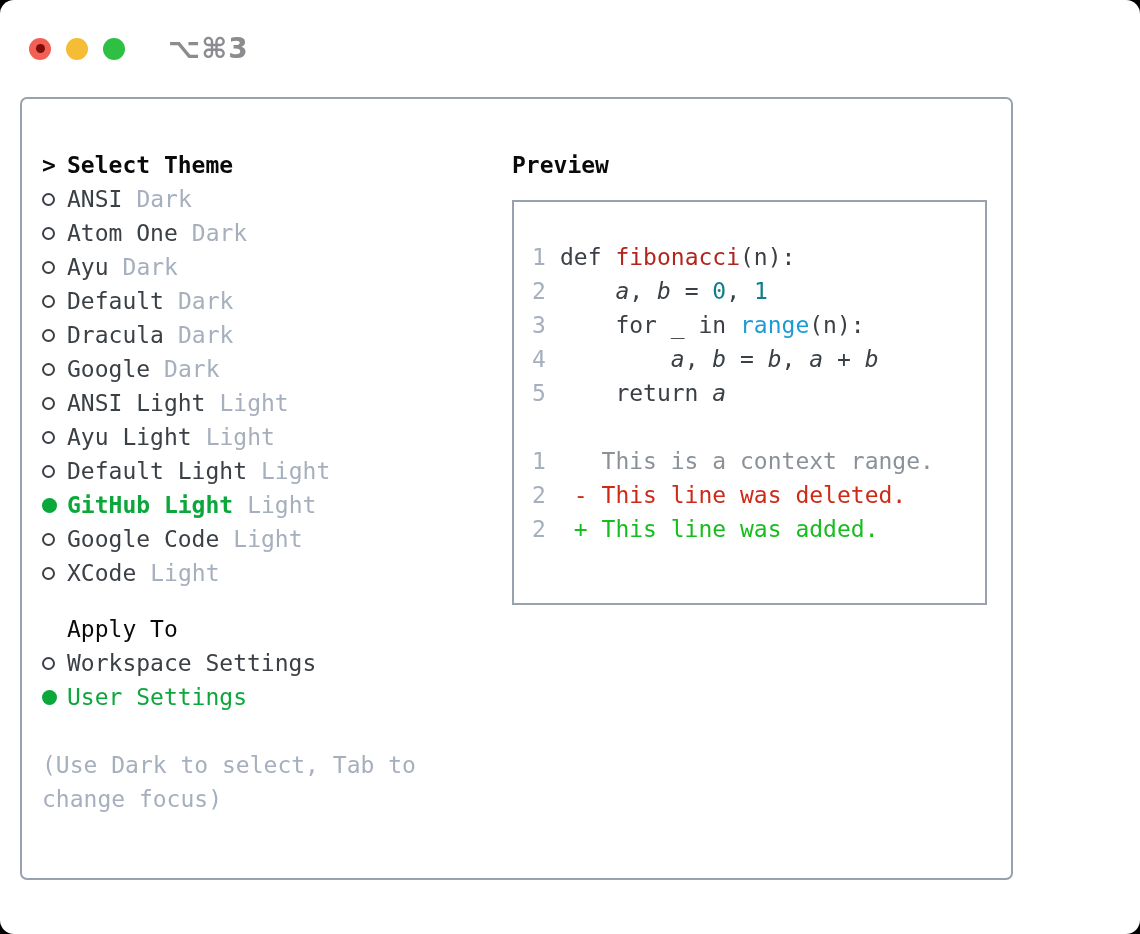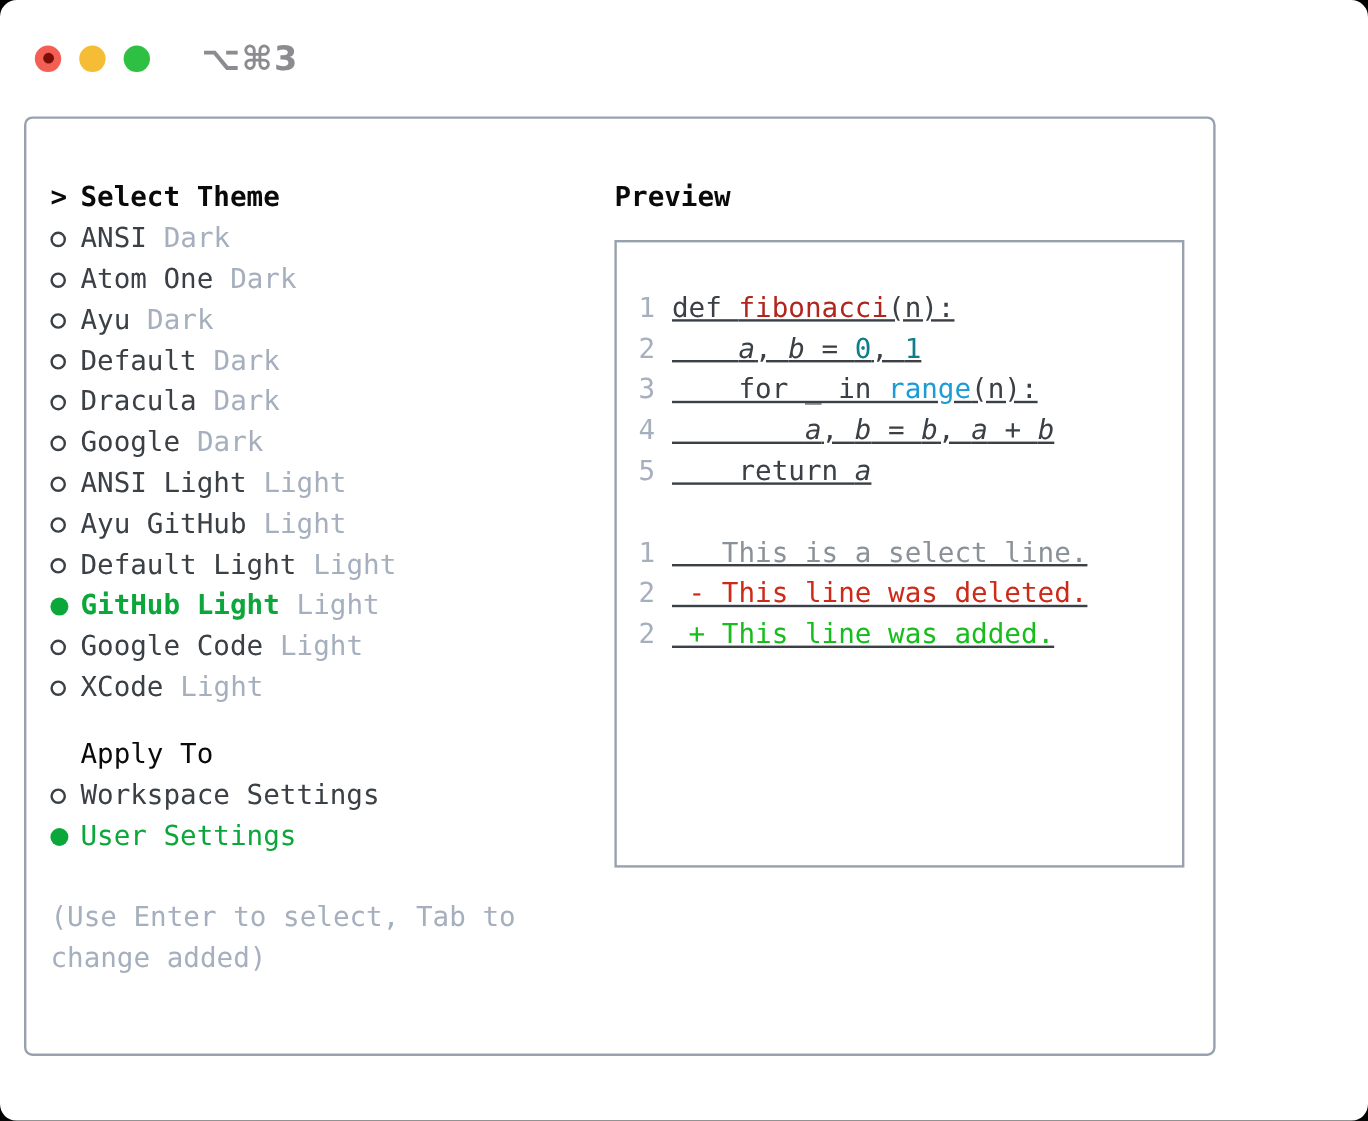--- a/index.html
+++ b/index.html
@@ -45,22 +45,22 @@
   .item{cursor:pointer;}
   .item .label{color:var(--text-dark);}
   .item.selected .label{color:var(--accent-green);font-weight:bold;}
   .item .tag{color:var(--muted-gray);margin-left:14px;}
   .opt .label{color:var(--text-dark);}
   .opt.selected .label{color:var(--accent-green);}
   .apply{margin-top:22px;}
   .hint{margin-top:34px;max-width:432px;color:var(--muted-gray);white-space:normal;}
   
   .pbox{
-    margin-top:18px;width:475px;height:523px;
-    border:2px solid var(--border-gray);padding:38px 0 0 18px;overflow:hidden;text-decoration:underline;
+    margin-top:18px;width:475px;height:405px;
+    border:2px solid var(--border-gray);padding:38px 0 0 18px;overflow:hidden;
   }
   .pline{height:34px;white-space:pre;}
   .lnum{display:inline-block;width:28px;color:var(--muted-gray);}
   .c-t{color:var(--text-dark);}
   .c-fn{color:var(--function-red);}
   .c-v{color:var(--text-dark);font-style:italic;}
   .c-num{color:var(--number-teal);}
   .c-b{color:var(--builtin-blue);}
   .c-ctx{color:var(--context-gray);}
   .c-del{color:var(--deleted-red);}
@@ -88,53 +88,53 @@
         <span class="hdr">Select Theme</span>
       </div>
       <div id="theme-items">
           <div class="row item"><span class="marker"><span class="radio"></span></span><span class="label">ANSI</span><span class="tag">Dark</span></div>
           <div class="row item"><span class="marker"><span class="radio"></span></span><span class="label">Atom One</span><span class="tag">Dark</span></div>
           <div class="row item"><span class="marker"><span class="radio"></span></span><span class="label">Ayu</span><span class="tag">Dark</span></div>
           <div class="row item"><span class="marker"><span class="radio"></span></span><span class="label">Default</span><span class="tag">Dark</span></div>
           <div class="row item"><span class="marker"><span class="radio"></span></span><span class="label">Dracula</span><span class="tag">Dark</span></div>
           <div class="row item"><span class="marker"><span class="radio"></span></span><span class="label">Google</span><span class="tag">Dark</span></div>
           <div class="row item"><span class="marker"><span class="radio"></span></span><span class="label">ANSI Light</span><span class="tag">Light</span></div>
-          <div class="row item"><span class="marker"><span class="radio"></span></span><span class="label">Ayu GitHub</span><span class="tag">Light</span></div>
+          <div class="row item"><span class="marker"><span class="radio"></span></span><span class="label">Ayu Light</span><span class="tag">Light</span></div>
           <div class="row item"><span class="marker"><span class="radio"></span></span><span class="label">Default Light</span><span class="tag">Light</span></div>
           <div class="row item selected"><span class="marker"><span class="radio on"></span></span><span class="label">GitHub Light</span><span class="tag">Light</span></div>
           <div class="row item"><span class="marker"><span class="radio"></span></span><span class="label">Google Code</span><span class="tag">Light</span></div>
           <div class="row item"><span class="marker"><span class="radio"></span></span><span class="label">XCode</span><span class="tag">Light</span></div>
         </div>
 
       <div class="apply">
         <div class="row">
           <span class="marker"></span>
           <span class="hdr2">Apply To</span>
         </div>
         <div id="apply-options">
             <div class="row opt"><span class="marker"><span class="radio"></span></span><span class="label">Workspace Settings</span></div>
             <div class="row opt selected"><span class="marker"><span class="radio on"></span></span><span class="label">User Settings</span></div>
           </div>
       </div>
 
-      <div class="hint">(Use Enter to select, Tab to change added)</div>
+      <div class="hint">(Use Dark to select, Tab to change focus)</div>
     </div>
 
     <div class="right">
       <div class="row">
         <span class="hdr">Preview</span>
       </div>
       <div class="pbox">
         <div id="preview-lines">
             <div class="pline"><span class="lnum">1</span><span class="c-t">def </span><span class="c-fn">fibonacci</span><span class="c-t">(n):</span></div>
             <div class="pline"><span class="lnum">2</span><span class="c-t">    </span><span class="c-v">a</span><span class="c-t">, </span><span class="c-v">b</span><span class="c-t"> = </span><span class="c-num">0</span><span class="c-t">, </span><span class="c-num">1</span></div>
             <div class="pline"><span class="lnum">3</span><span class="c-t">    for _ in </span><span class="c-b">range</span><span class="c-t">(n):</span></div>
             <div class="pline"><span class="lnum">4</span><span class="c-t">        </span><span class="c-v">a</span><span class="c-t">, </span><span class="c-v">b</span><span class="c-t"> = </span><span class="c-v">b</span><span class="c-t">, </span><span class="c-v">a</span><span class="c-t"> + </span><span class="c-v">b</span></div>
             <div class="pline"><span class="lnum">5</span><span class="c-t">    return </span><span class="c-v">a</span></div>
             <div class="pline"><span class="lnum"></span></div>
-            <div class="pline"><span class="lnum">1</span><span class="c-ctx">   This is a select line.</span></div>
+            <div class="pline"><span class="lnum">1</span><span class="c-ctx">   This is a context range.</span></div>
             <div class="pline"><span class="lnum">2</span><span class="c-del"> - This line was deleted.</span></div>
             <div class="pline"><span class="lnum">2</span><span class="c-add"> + This line was added.</span></div>
           </div>
       </div>
     </div>
   </div>
 </div>
 
 </body></html>

